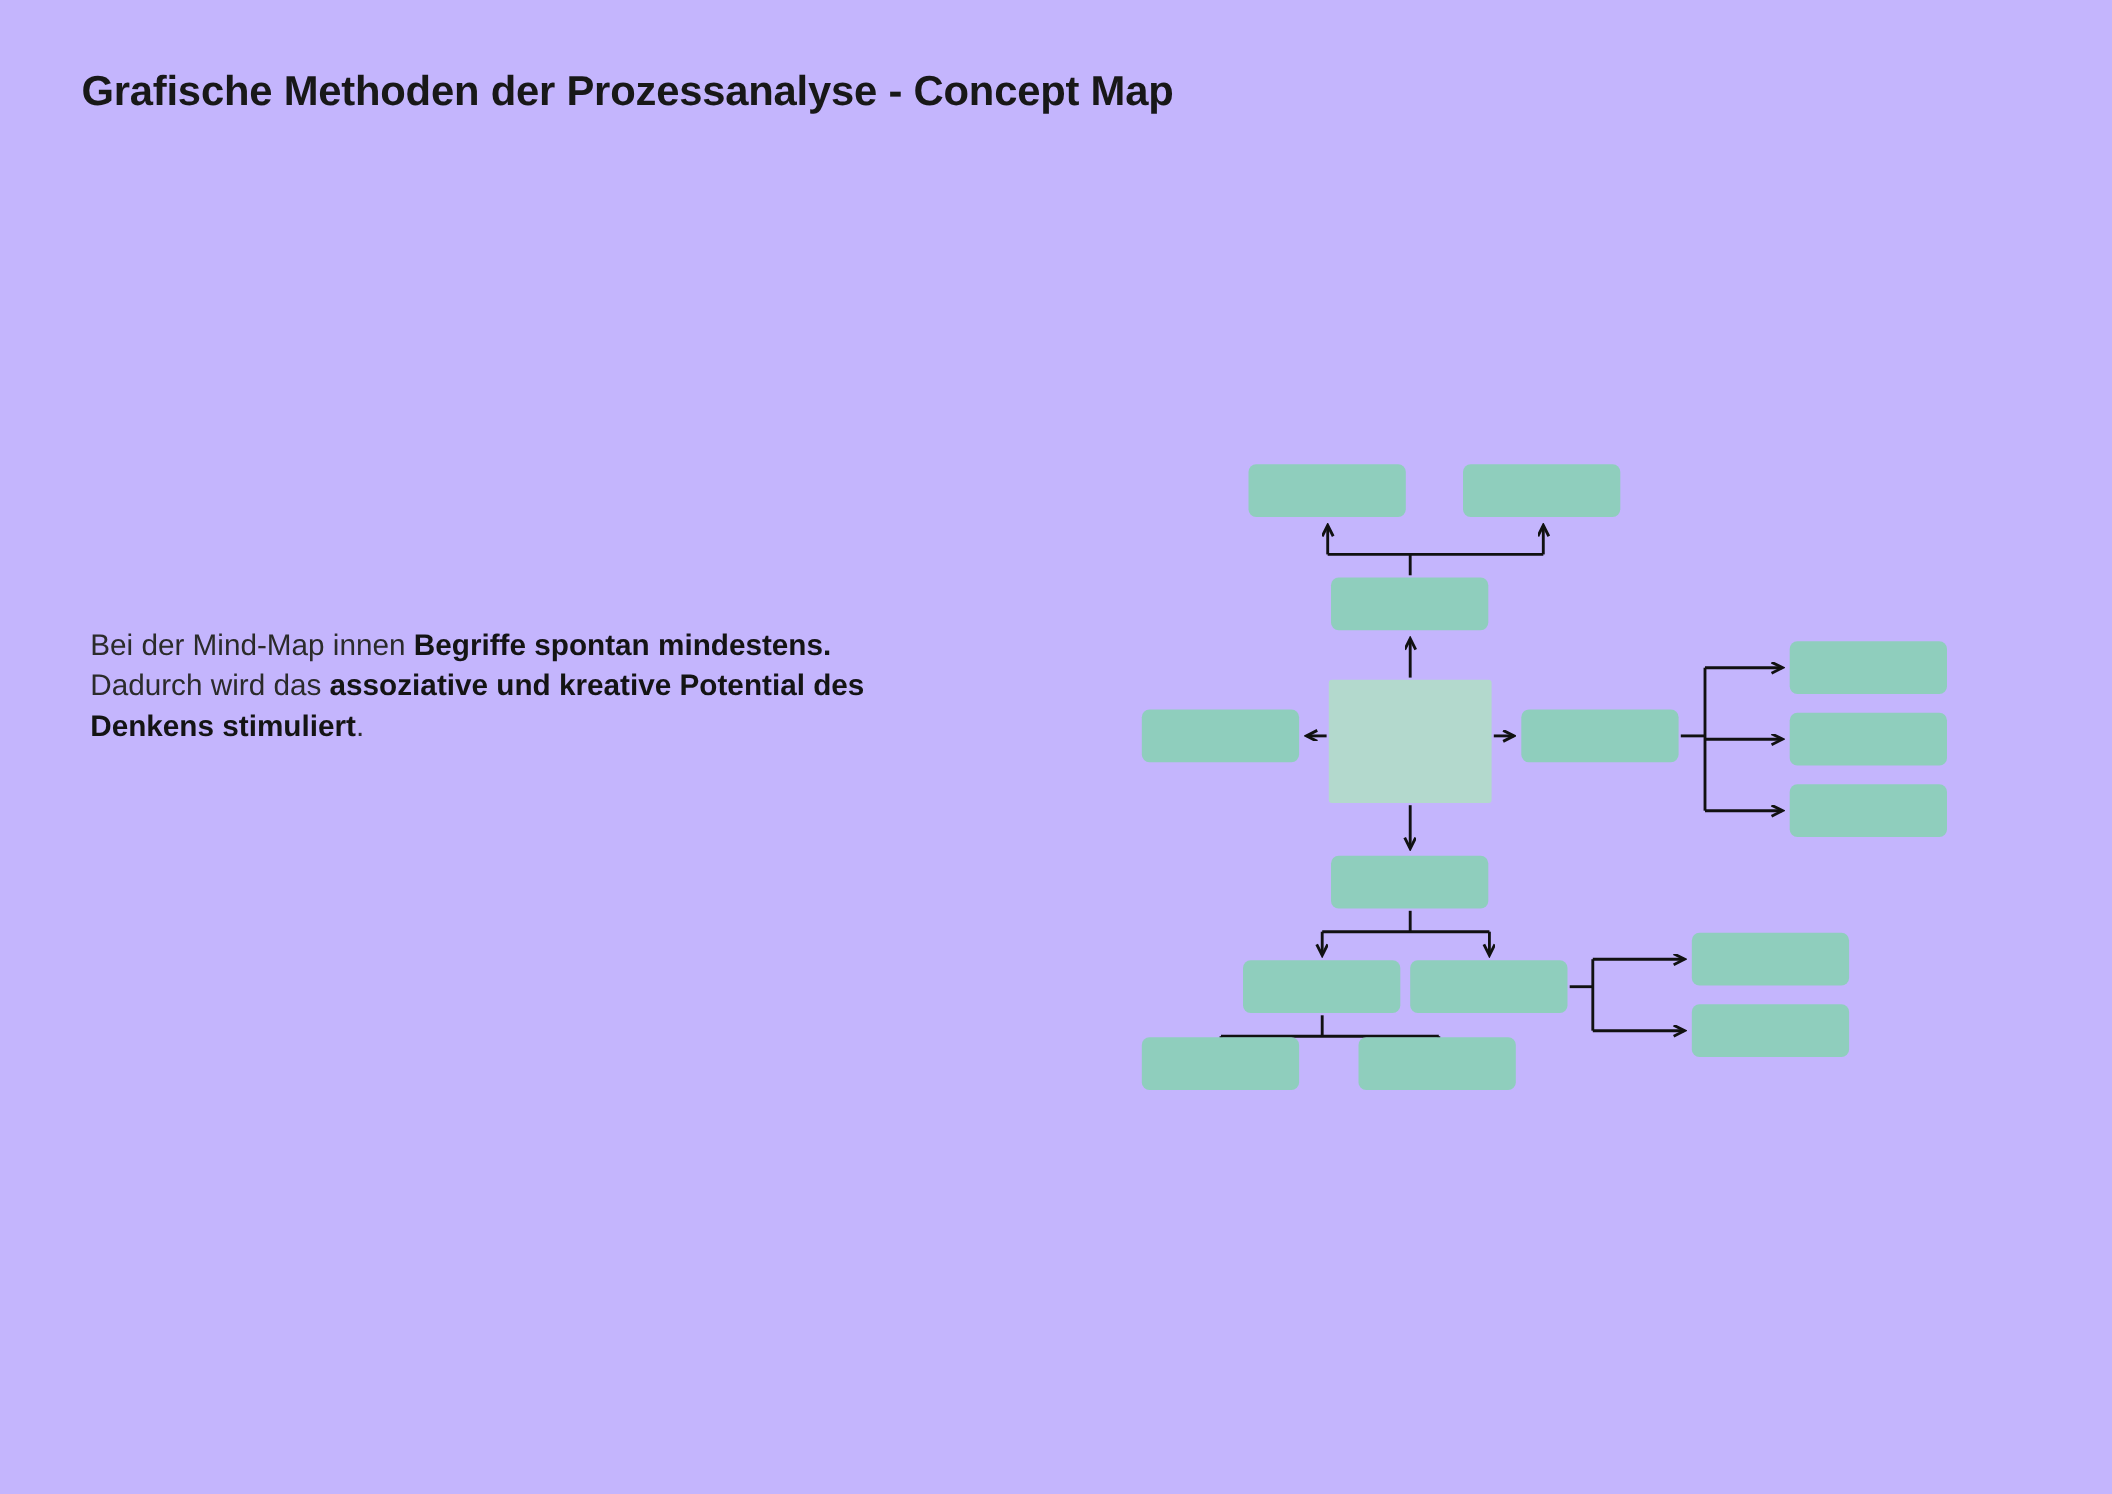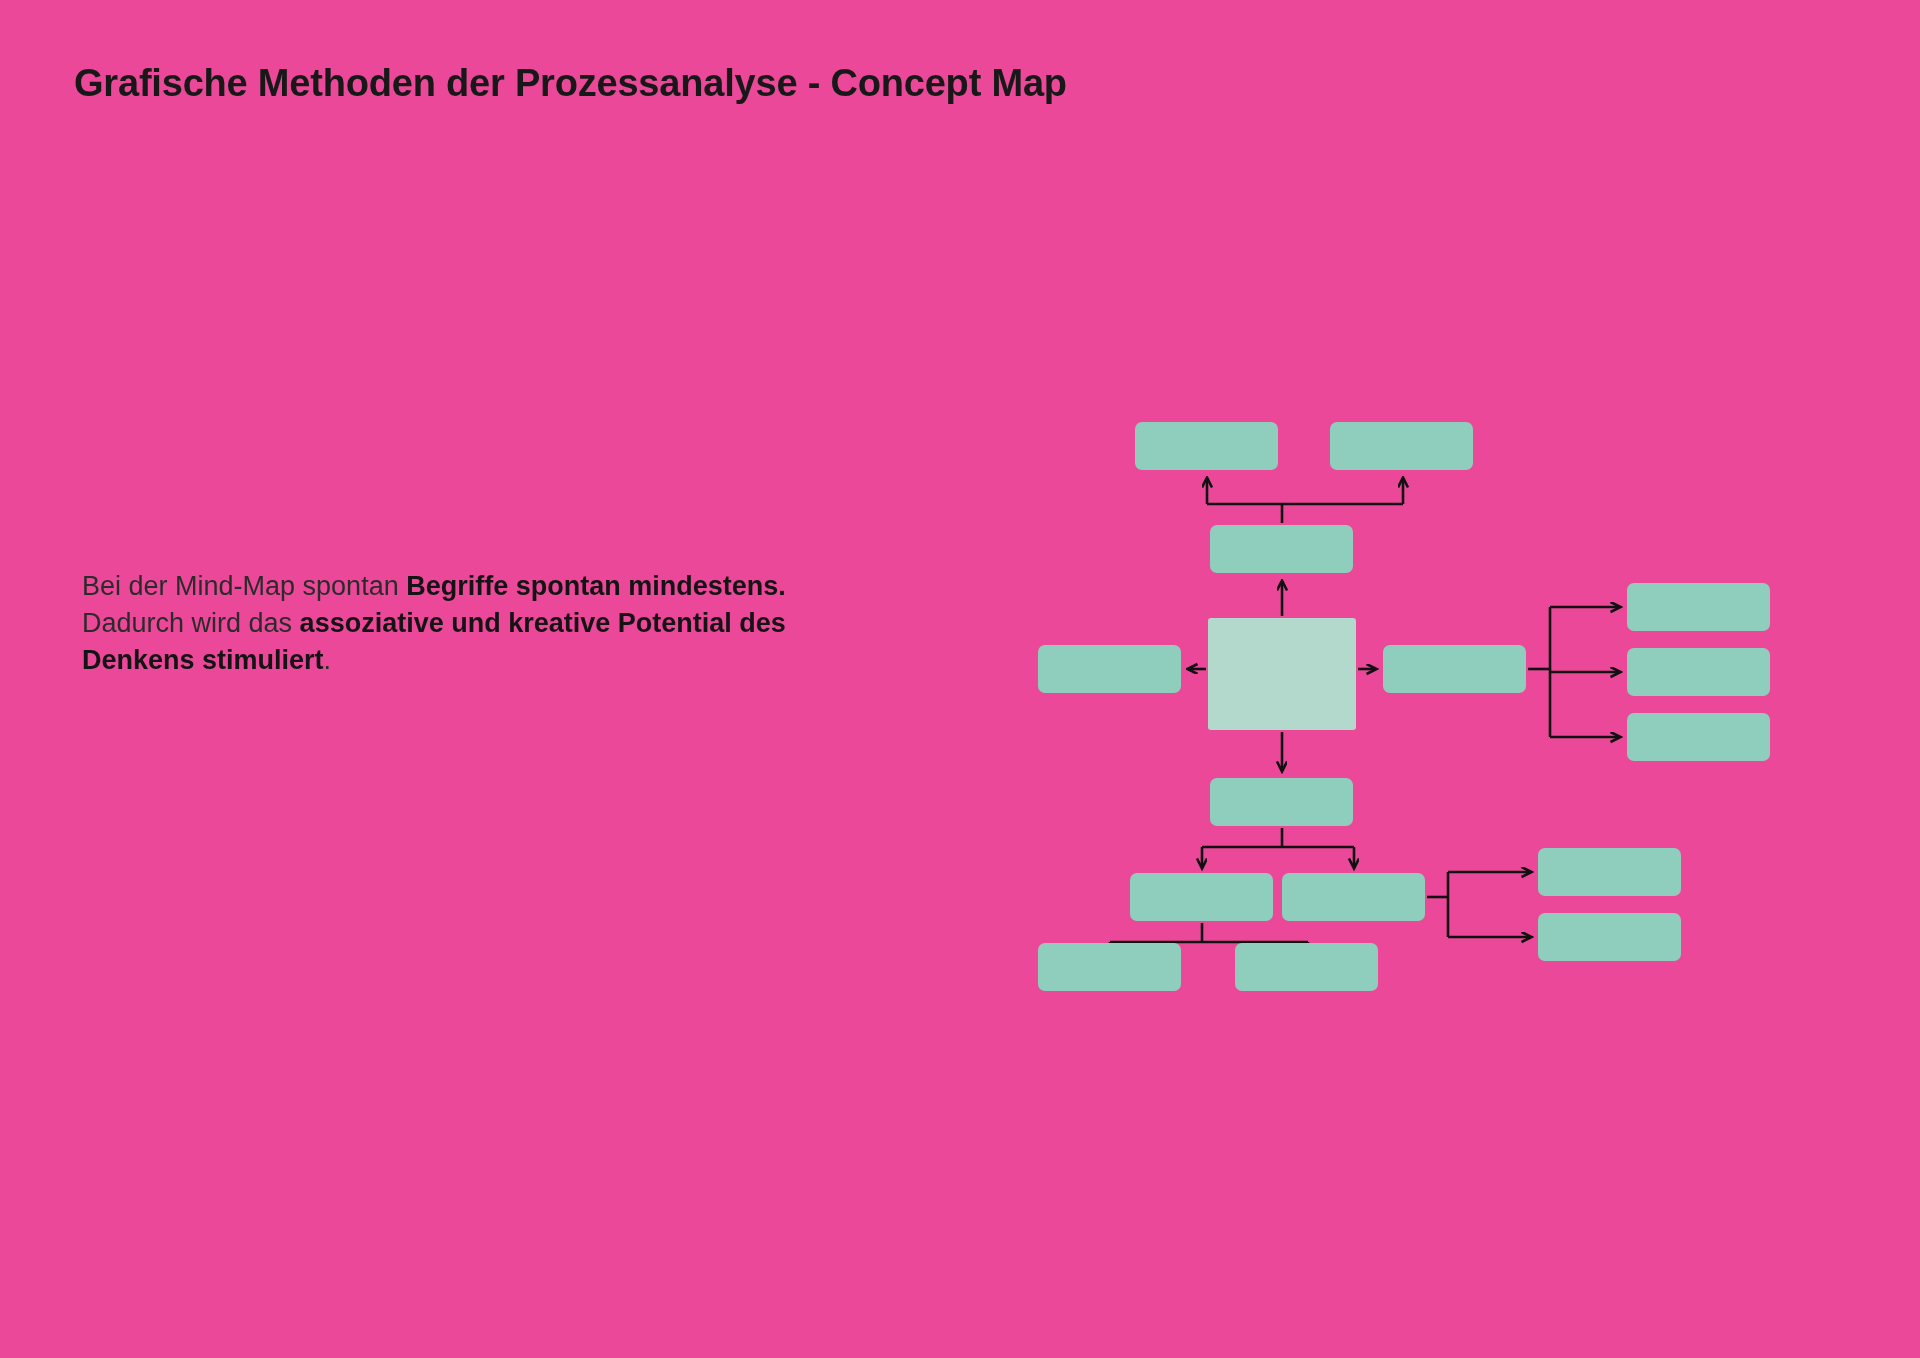--- a/index.html
+++ b/index.html
@@ -13,21 +13,21 @@
     height: 1358px;
     position: relative;
     overflow: hidden;
     font-family: "Liberation Sans", sans-serif;
     color: #1a1a1a;
   }
 
   #slide {
     position: absolute;
     inset: 0;
-    background: #ec4899;
+    background: #c4b5fd;
   }
 
   
   #slide-title {
     position: absolute;
     left: 74px;
     top: 62px;
     width: 1500px;
     font-family: "Liberation Sans", sans-serif;
     font-size: 38px;
@@ -87,21 +87,21 @@
   }
 </style>
 </head>
 <body>
 
 <div id="slide">
 
   <div id="slide-title">Grafische Methoden der Prozessanalyse - Concept Map</div>
 
   <div id="text-column">
-      <p class="para"><span>Bei der Mind-Map spontan </span><b>Begriffe spontan mindestens.</b><span> Dadurch wird das </span><b>assoziative und kreative Potential des Denkens stimuliert</b><span>.</span></p>
+      <p class="para"><span>Bei der Mind-Map innen </span><b>Begriffe spontan mindestens.</b><span> Dadurch wird das </span><b>assoziative und kreative Potential des Denkens stimuliert</b><span>.</span></p>
     </div>
 
   <div id="concept-map">
 
     <svg viewBox="0 0 790 620">
       <defs>
         <marker id="ah" markerWidth="13" markerHeight="13" refX="10.5" refY="5" orient="auto" markerUnits="userSpaceOnUse">
           <path d="M1,0 L11,5 L1,10" fill="none" stroke="#111111" stroke-width="2.6" stroke-linecap="butt" stroke-linejoin="miter"></path>
         </marker>
       </defs>

